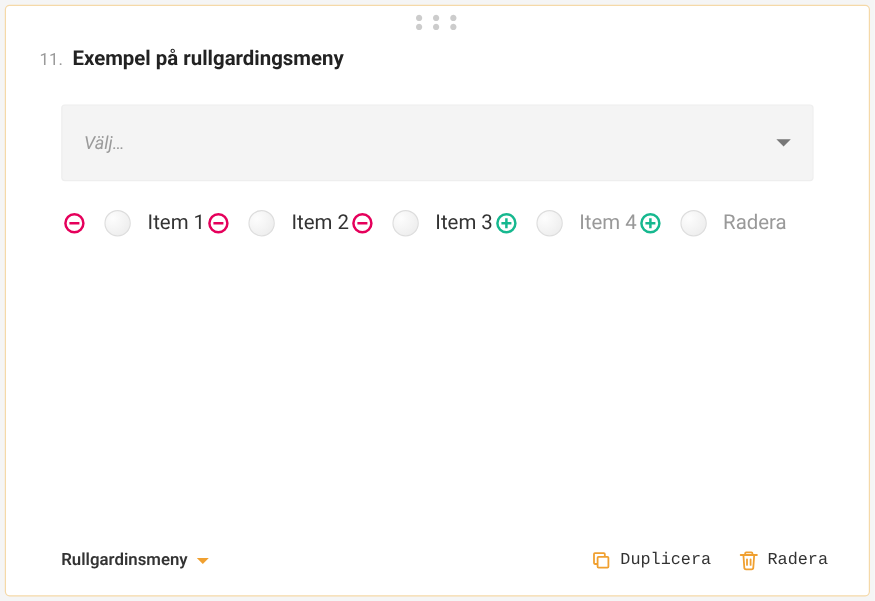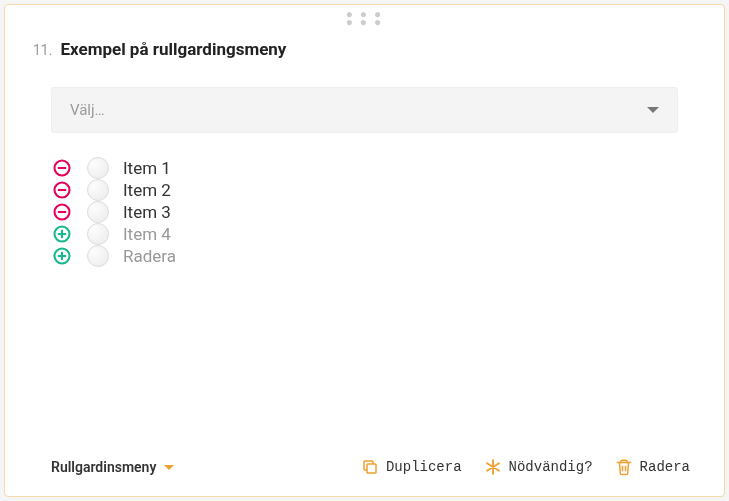--- a/index.html
+++ b/index.html
@@ -46,41 +46,42 @@
     color: #222;
   }
   .body {
     padding: 8px 46px 0 46px;
     flex: 1;
   }
   .select-box {
     background: #f4f4f4;
     border: 1px solid #eee;
     border-radius: 3px;
-    height: 46px;
+    height: 64px;
     display: flex;
     align-items: center;
     justify-content: space-between;
     padding: 0 18px;
     margin: 12px 0 24px 0;
     cursor: pointer;
+    font-style: italic;
   }
   .select-placeholder {
     color: #9a9a9a;
     font-size: 15px;
   }
   .select-caret {
     width: 0; height: 0;
     border-left: 6px solid transparent;
     border-right: 6px solid transparent;
     border-top: 6px solid #777;
   }
   .options {
     display: flex;
-    flex-direction: column;
+    flex-direction: row;
   }
   .opt-row {
     display: flex;
     align-items: center;
     gap: 14px;
   }
   .icon-btn {
     width: 22px; height: 22px;
     display: flex; align-items: center; justify-content: center;
     cursor: pointer;
@@ -212,28 +213,20 @@
     <div class="action">
       <span>
         <svg width="18" height="18" viewBox="0 0 24 24" fill="none" stroke="#f0a030" stroke-width="2" stroke-linejoin="round">
             <rect x="8" y="8" width="12" height="12" rx="1"></rect>
             <path d="M16 8V5a1 1 0 0 0-1-1H5a1 1 0 0 0-1 1v10a1 1 0 0 0 1 1h3"></path>
           </svg>
       </span>
       <span>Duplicera</span>
     </div>
 
-    <div class="action">
-      <span>
-        <svg width="18" height="18" viewBox="0 0 24 24" fill="none" stroke="#f0a030" stroke-width="2.5" stroke-linecap="round">
-            <path d="M12 3v18M4 7l16 10M20 7L4 17"></path>
-          </svg>
-      </span>
-      <span>Nödvändig?</span>
-    </div>
 
     <div class="action">
       <span>
         <svg width="18" height="18" viewBox="0 0 24 24" fill="none" stroke="#f0a030" stroke-width="2" stroke-linecap="round" stroke-linejoin="round">
             <path d="M3 6h18"></path>
             <path d="M8 6V4a1 1 0 0 1 1-1h6a1 1 0 0 1 1 1v2"></path>
             <path d="M6 6l1 14a2 2 0 0 0 2 2h6a2 2 0 0 0 2-2l1-14"></path>
             <path d="M10 11v6M14 11v6"></path>
           </svg>
       </span>

